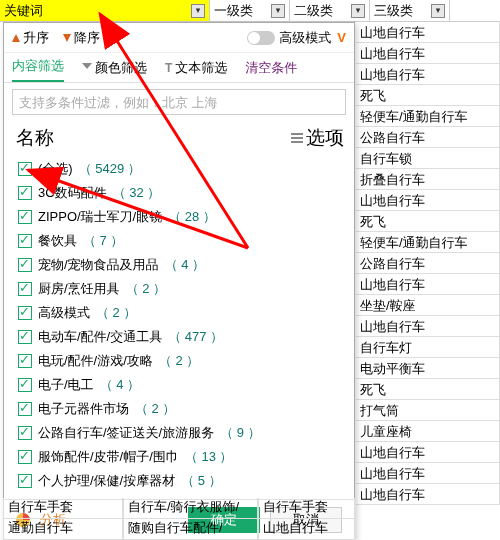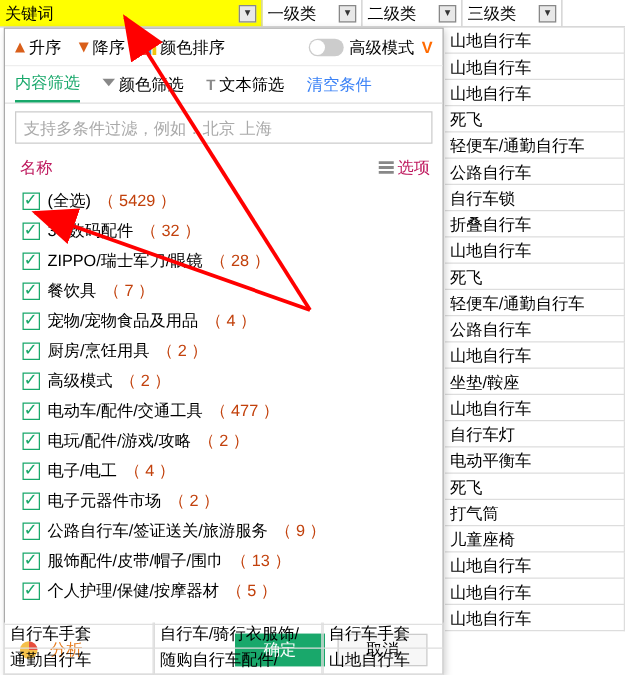--- a/index.html
+++ b/index.html
@@ -15,32 +15,32 @@
   .arrow-up { width:0; height:0; border-left:4px solid transparent; border-right:4px solid transparent; border-bottom:8px solid #d95f1a; }
   .arrow-down { width:0; height:0; border-left:4px solid transparent; border-right:4px solid transparent; border-top:8px solid #d95f1a; }
   .color-bars { display:flex; gap:1px; }
   .color-bars span { width:3px; height:12px; }
   .toggle { width:28px; height:14px; background:#ccc; border-radius:7px; position:relative; }
   .toggle::after { content:""; width:12px; height:12px; background:#fff; border-radius:50%; position:absolute; top:1px; left:1px; }
   .adv-v { color:#ff6a00; font-weight:bold; margin-left:2px; }
   .tab-row { display:flex; align-items:flex-end; height:30px; padding:0 8px; gap:18px; border-bottom:1px solid #e0e0e0; }
   .tab { display:flex; align-items:center; gap:3px; padding-bottom:5px; cursor:pointer; font-size:13px;margin-top:16px; }
   .tab.active { color:#19a86b; border-bottom:2px solid #19a86b; }
-  .clear-link { color:#3b82f6; }
+  .clear-link { color:#701a75; }
   .search-row { padding:6px 8px; }
   .search-input { width:100%; height:26px; border:1px solid #ccc; padding:0 6px; font-size:13px; color:#333; }
   .search-input::placeholder { color:#aaa; }
-  .name-row { display:flex; align-items:flex-end; padding:4px 10px 4px 12px; color:#be185d; font-size:13px; }
+  .name-row { display:flex; align-items:flex-end; padding:4px 10px 4px 12px; color:#000000; font-size:19px; }
   .options-btn { display:flex; align-items:center; gap:3px; cursor:pointer; }
   .menu-icon { display:inline-block; width:12px; height:10px; background:linear-gradient(#888 2px, transparent 2px, transparent 4px, #888 4px, #888 6px, transparent 6px, transparent 8px, #888 8px); }
   .list { flex:1; overflow:hidden; padding:2px 0 0 14px; }
   .item { display:flex; align-items:center; height:24px; font-size:13px; }
   .chk { width:14px; height:14px; border:1px solid #19a86b; margin-right:6px; position:relative; flex-shrink:0; }
   .chk.checked::after { content:"✓"; position:absolute; top:-3px; left:0; font-size:13px; color:#19a86b; }
-  .count { color:#c2410c; margin-left:6px; }
+  .count { color:#0f766e; margin-left:6px; }
   .bottom-bar { height:40px; display:flex; align-items:center; padding:1px 12px; gap:10px; border-top:1px solid #e0e0e0; }
   .pie-icon { width:14px; height:14px; border-radius:50%; background:conic-gradient(#e74c3c 0 90deg, #f5c04a 90deg 360deg); }
   .analyze-txt { color:#e67e22; margin-right:auto; }
   .btn { height:26px; padding:0 22px; border:1px solid #ccc; background:#f7f7f7; cursor:pointer; font-size:13px; }
   .btn.primary { background:#19a86b; color:#fff; border-color:#19a86b; }
   .data-col { position:absolute; top:22px; left:356px; width:144px; }
   .data-cell { height:21px; line-height:21px; border-bottom:1px solid #ddd; border-right:1px solid #ddd; padding:0 4px; font-size:13px; white-space:nowrap; overflow:hidden; }
   .bottom-peek { position:absolute; left:3px; top:498px; width:352px; }
   .bottom-peek .row { display:flex; height:21px; }
   .bottom-peek .cell { border:1px solid #ddd; border-top:none; padding:0 4px; font-size:13px; white-space:nowrap; overflow:hidden; }
@@ -100,28 +100,20 @@
 <div class="filter-panel">
   <div class="sort-row">
     <div class="sort-btn">
       <span class="arrow-up"></span>
       <span>升序</span>
     </div>
     <div class="sort-btn">
       <span class="arrow-down"></span>
       <span>降序</span>
     </div>
-    <div class="sort-btn">
-      <span class="color-bars">
-          <span style="background:#e74c3c"></span>
-          <span style="background:#3498db"></span>
-          <span style="background:#f1c40f"></span>
-        </span>
-      <span>颜色排序</span>
-    </div>
     <div style="margin-left:auto;display:flex;align-items:center;gap:4px">
       <span class="toggle"></span>
       <span>高级模式</span>
       <span class="adv-v">V</span>
     </div>
   </div>
 
   <div class="tab-row">
     <div class="tab active">
       <span>内容筛选</span>

